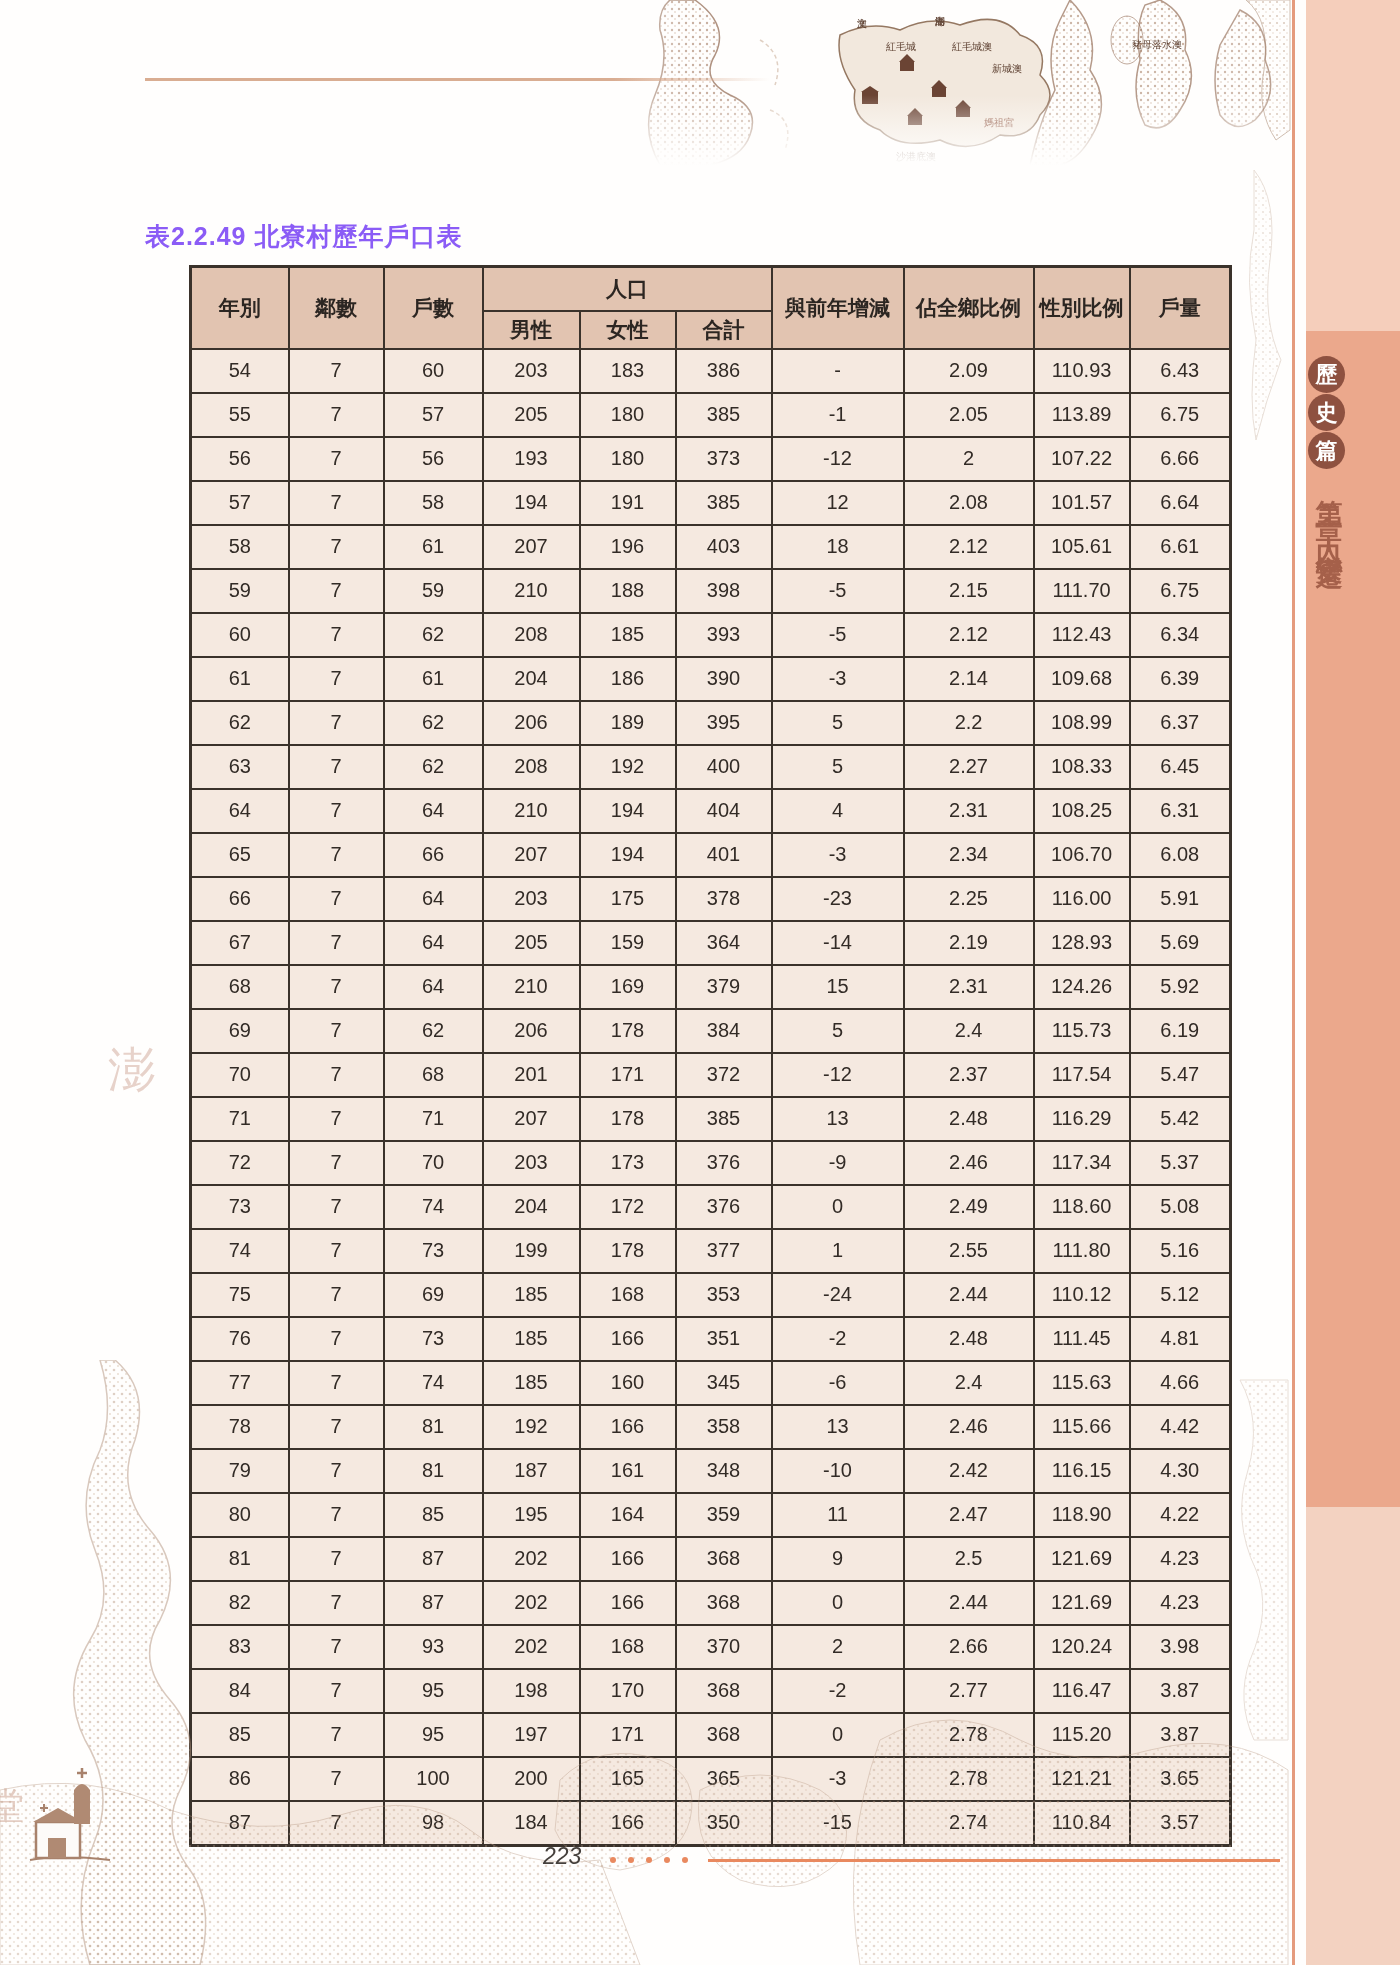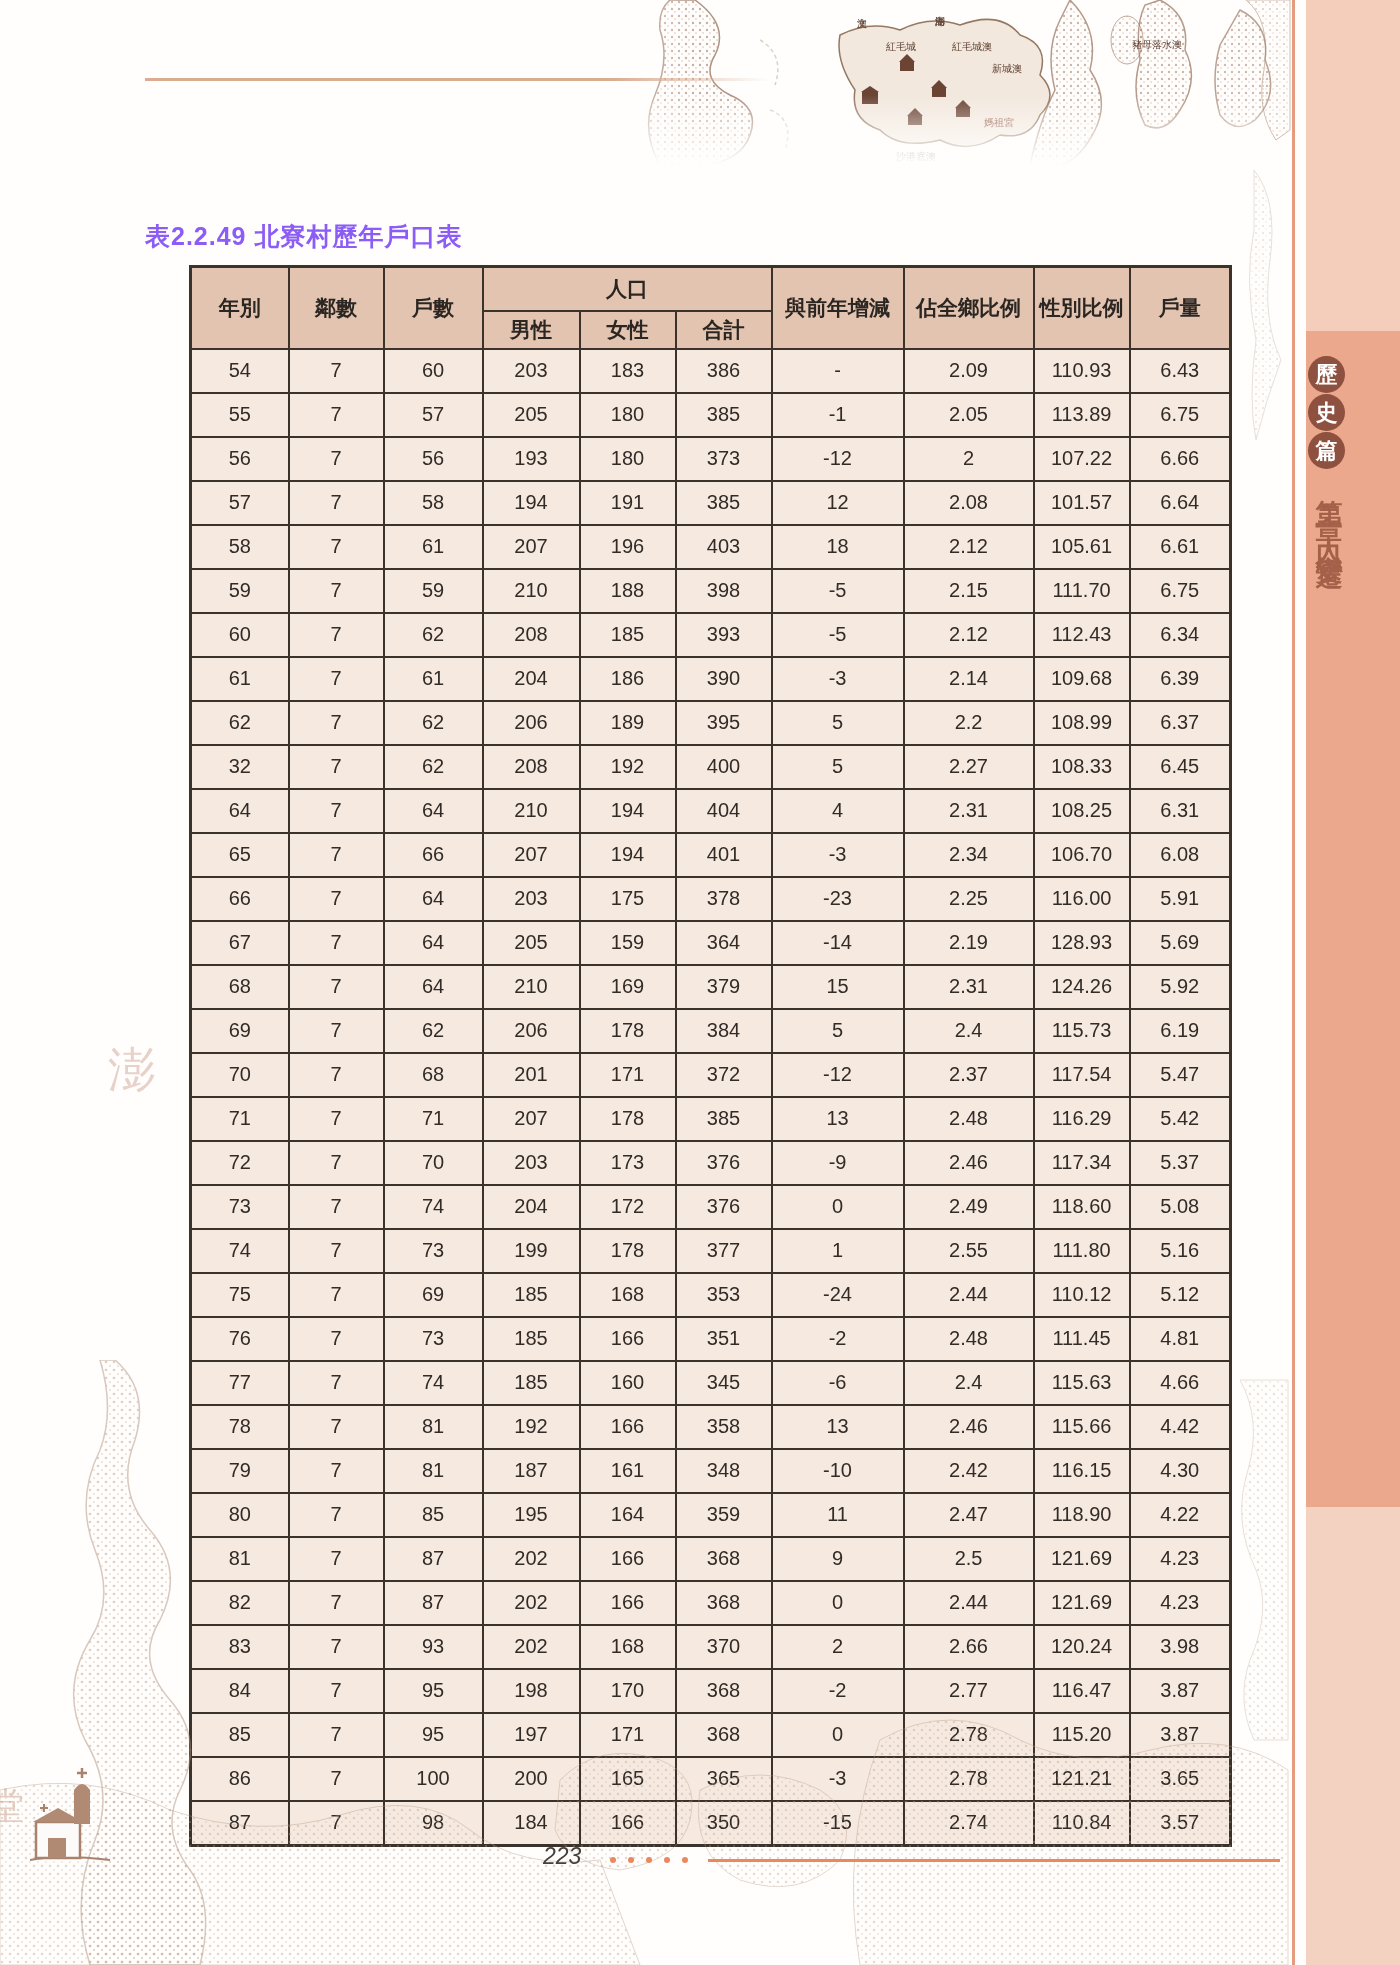--- a/index.html
+++ b/index.html
@@ -247,21 +247,21 @@
           <td>62</td>
           <td>206</td>
           <td>189</td>
           <td>395</td>
           <td>5</td>
           <td>2.2</td>
           <td>108.99</td>
           <td>6.37</td>
         </tr>
         <tr>
-          <td>32</td>
+          <td>63</td>
           <td>7</td>
           <td>62</td>
           <td>208</td>
           <td>192</td>
           <td>400</td>
           <td>5</td>
           <td>2.27</td>
           <td>108.33</td>
           <td>6.45</td>
         </tr>

